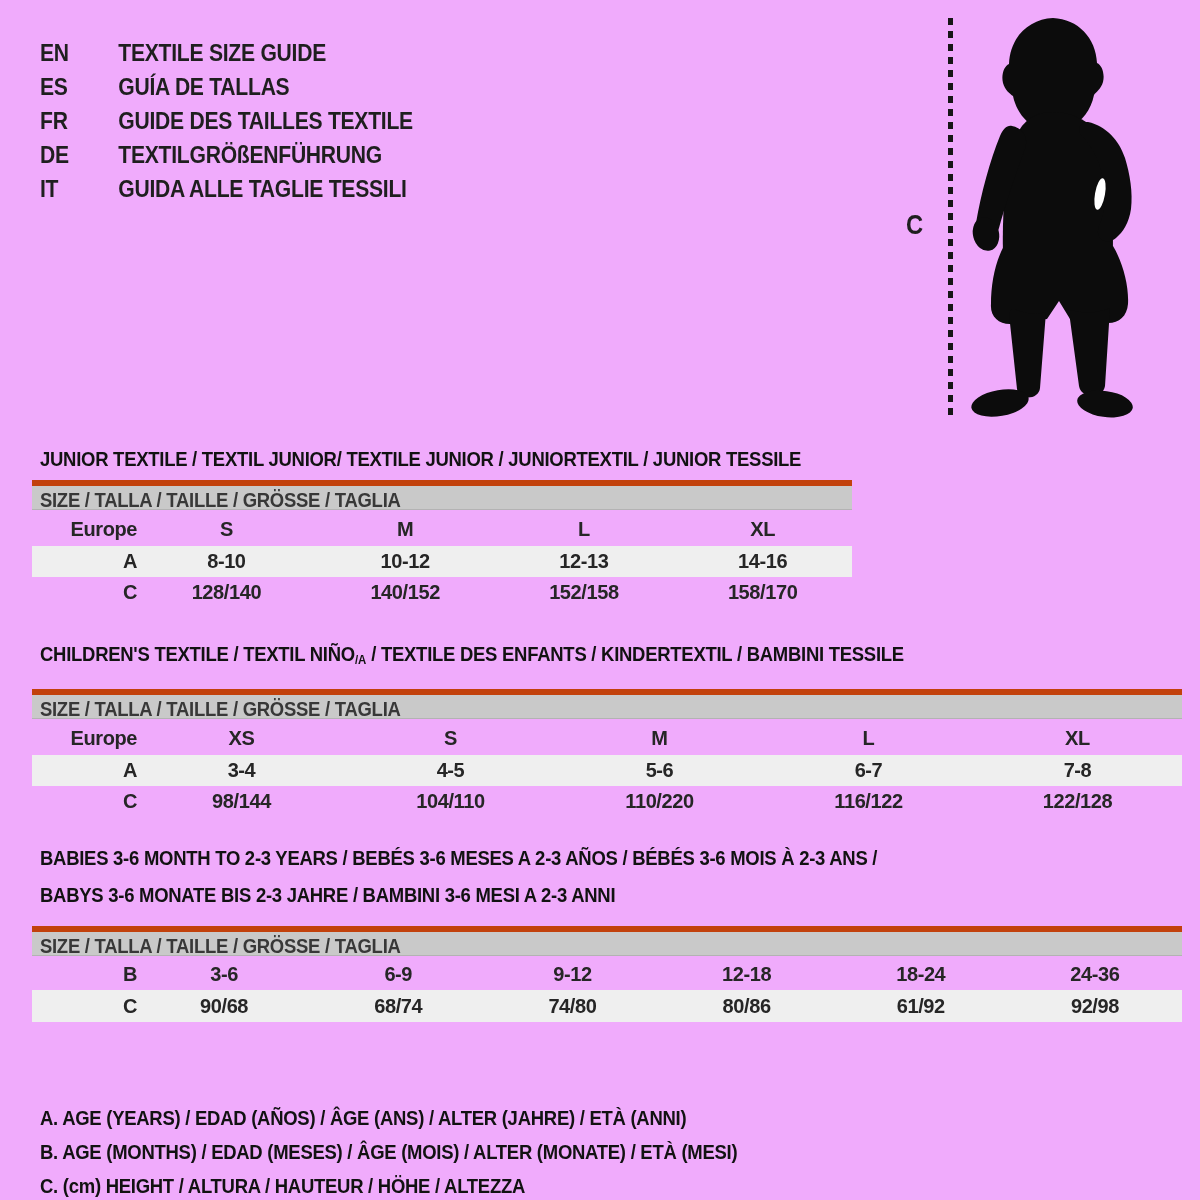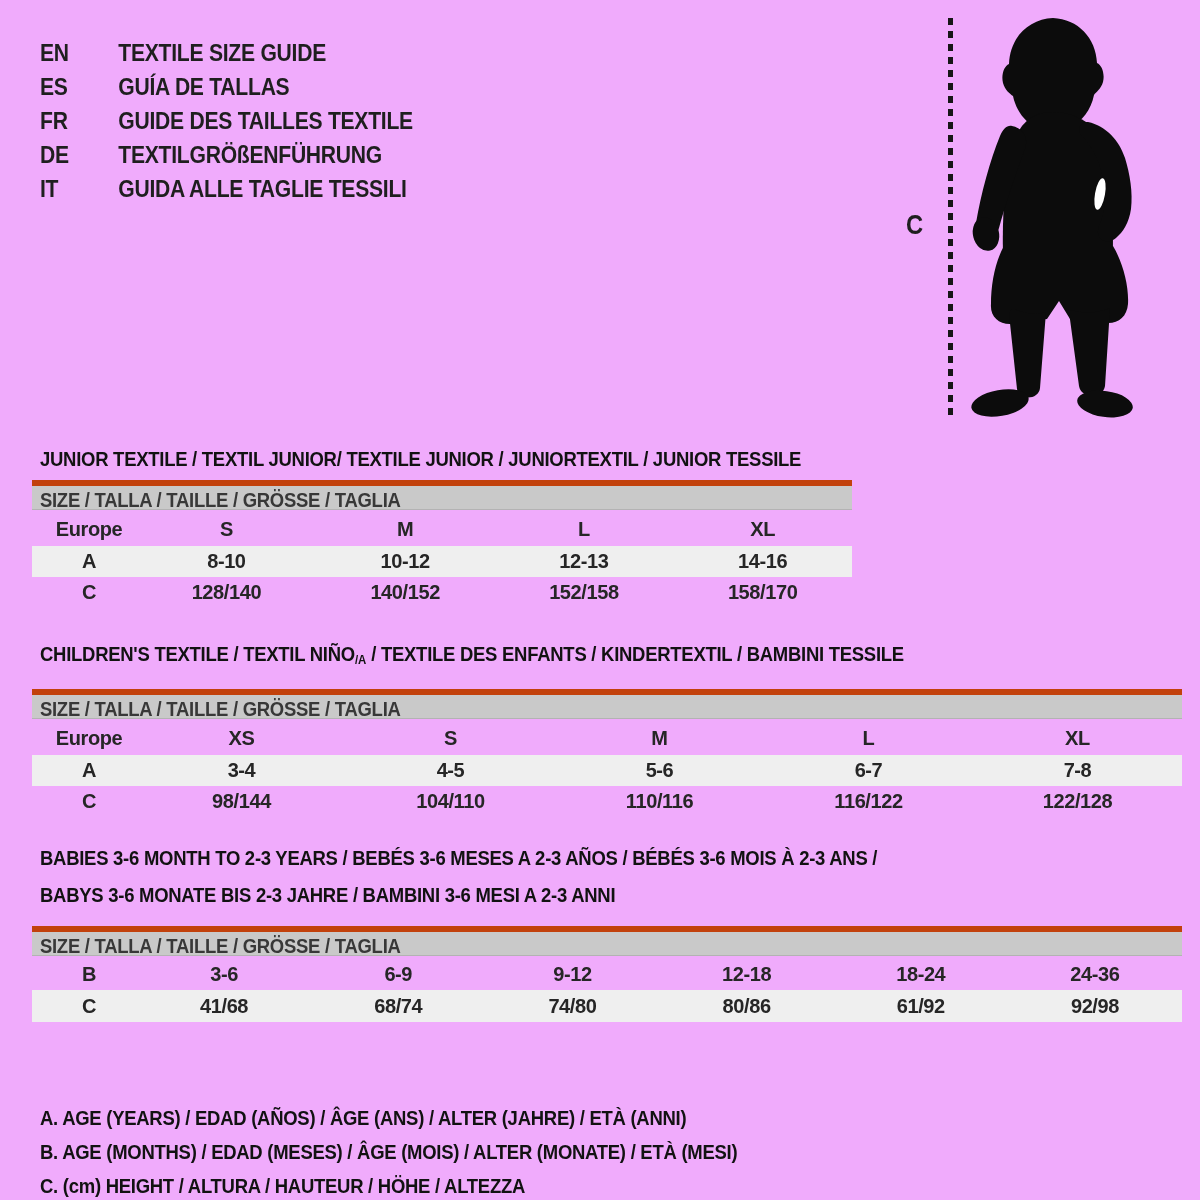--- a/index.html
+++ b/index.html
@@ -46,21 +46,21 @@
   .size-table{position:absolute;left:32px;}
   #junior-table{top:512px;width:820px;}
   #children-table{top:721px;width:1150px;}
   #babies-table{top:958px;width:1150px;}
   .t-row{display:flex;align-items:center;}
   .cols-row{height:34px;}
   .data-row{height:31px;}
   #babies-table .data-row{height:32px;}
   .t-row.shaded{background:var(--shade-bg,#efefef);}
   .t-cell{flex:1;text-align:center;font-size:20px;letter-spacing:-0.4px;color:#262626;}
-  .label-cell{flex:0 0 105px;text-align:center;padding-left:9px;box-sizing:border-box;}
+  .label-cell{flex:0 0 105px;text-align:right;padding-left:9px;box-sizing:border-box;}
 
   
   .legend-block{position:absolute;left:40px;top:1064px;margin-top:37px;}
   .legend-line{font-size:21px;line-height:34px;color:#121212;}
 </style>
 </head>
 <body>
 
 <div class="page" style="--bar-bg: #c9c9c9; --shade-bg: #efefef; --text: #1f1f1f;">
 
@@ -157,21 +157,21 @@
         <div class="t-cell">3-4</div>
         <div class="t-cell">4-5</div>
         <div class="t-cell">5-6</div>
         <div class="t-cell">6-7</div>
         <div class="t-cell">7-8</div>
       </div>
       <div class="t-row data-row">
         <div class="t-cell label-cell">C</div>
         <div class="t-cell">98/144</div>
         <div class="t-cell">104/110</div>
-        <div class="t-cell">110/116</div>
+        <div class="t-cell">110/220</div>
         <div class="t-cell">116/122</div>
         <div class="t-cell">122/128</div>
       </div>
     </div>
 
   <div class="section-title" id="babies-title">
       <div class="title-line condensed">BABIES 3-6 MONTH TO 2-3 YEARS / BEBÉS 3-6 MESES A 2-3 AÑOS / BÉBÉS 3-6 MOIS À 2-3 ANS /</div>
       <div class="title-line condensed">BABYS 3-6 MONATE BIS 2-3 JAHRE / BAMBINI 3-6 MESI A 2-3 ANNI</div>
     </div>
   <div class="size-bar" id="babies-bar">
@@ -182,21 +182,21 @@
         <div class="t-cell label-cell">B</div>
         <div class="t-cell">3-6</div>
         <div class="t-cell">6-9</div>
         <div class="t-cell">9-12</div>
         <div class="t-cell">12-18</div>
         <div class="t-cell">18-24</div>
         <div class="t-cell">24-36</div>
       </div>
       <div class="t-row data-row shaded">
         <div class="t-cell label-cell">C</div>
-        <div class="t-cell">41/68</div>
+        <div class="t-cell">90/68</div>
         <div class="t-cell">68/74</div>
         <div class="t-cell">74/80</div>
         <div class="t-cell">80/86</div>
         <div class="t-cell">61/92</div>
         <div class="t-cell">92/98</div>
       </div>
     </div>
 
   <div class="legend-block">
       <div class="legend-line condensed">A. AGE (YEARS) / EDAD (AÑOS) / ÂGE (ANS) / ALTER (JAHRE) / ETÀ (ANNI)</div>

